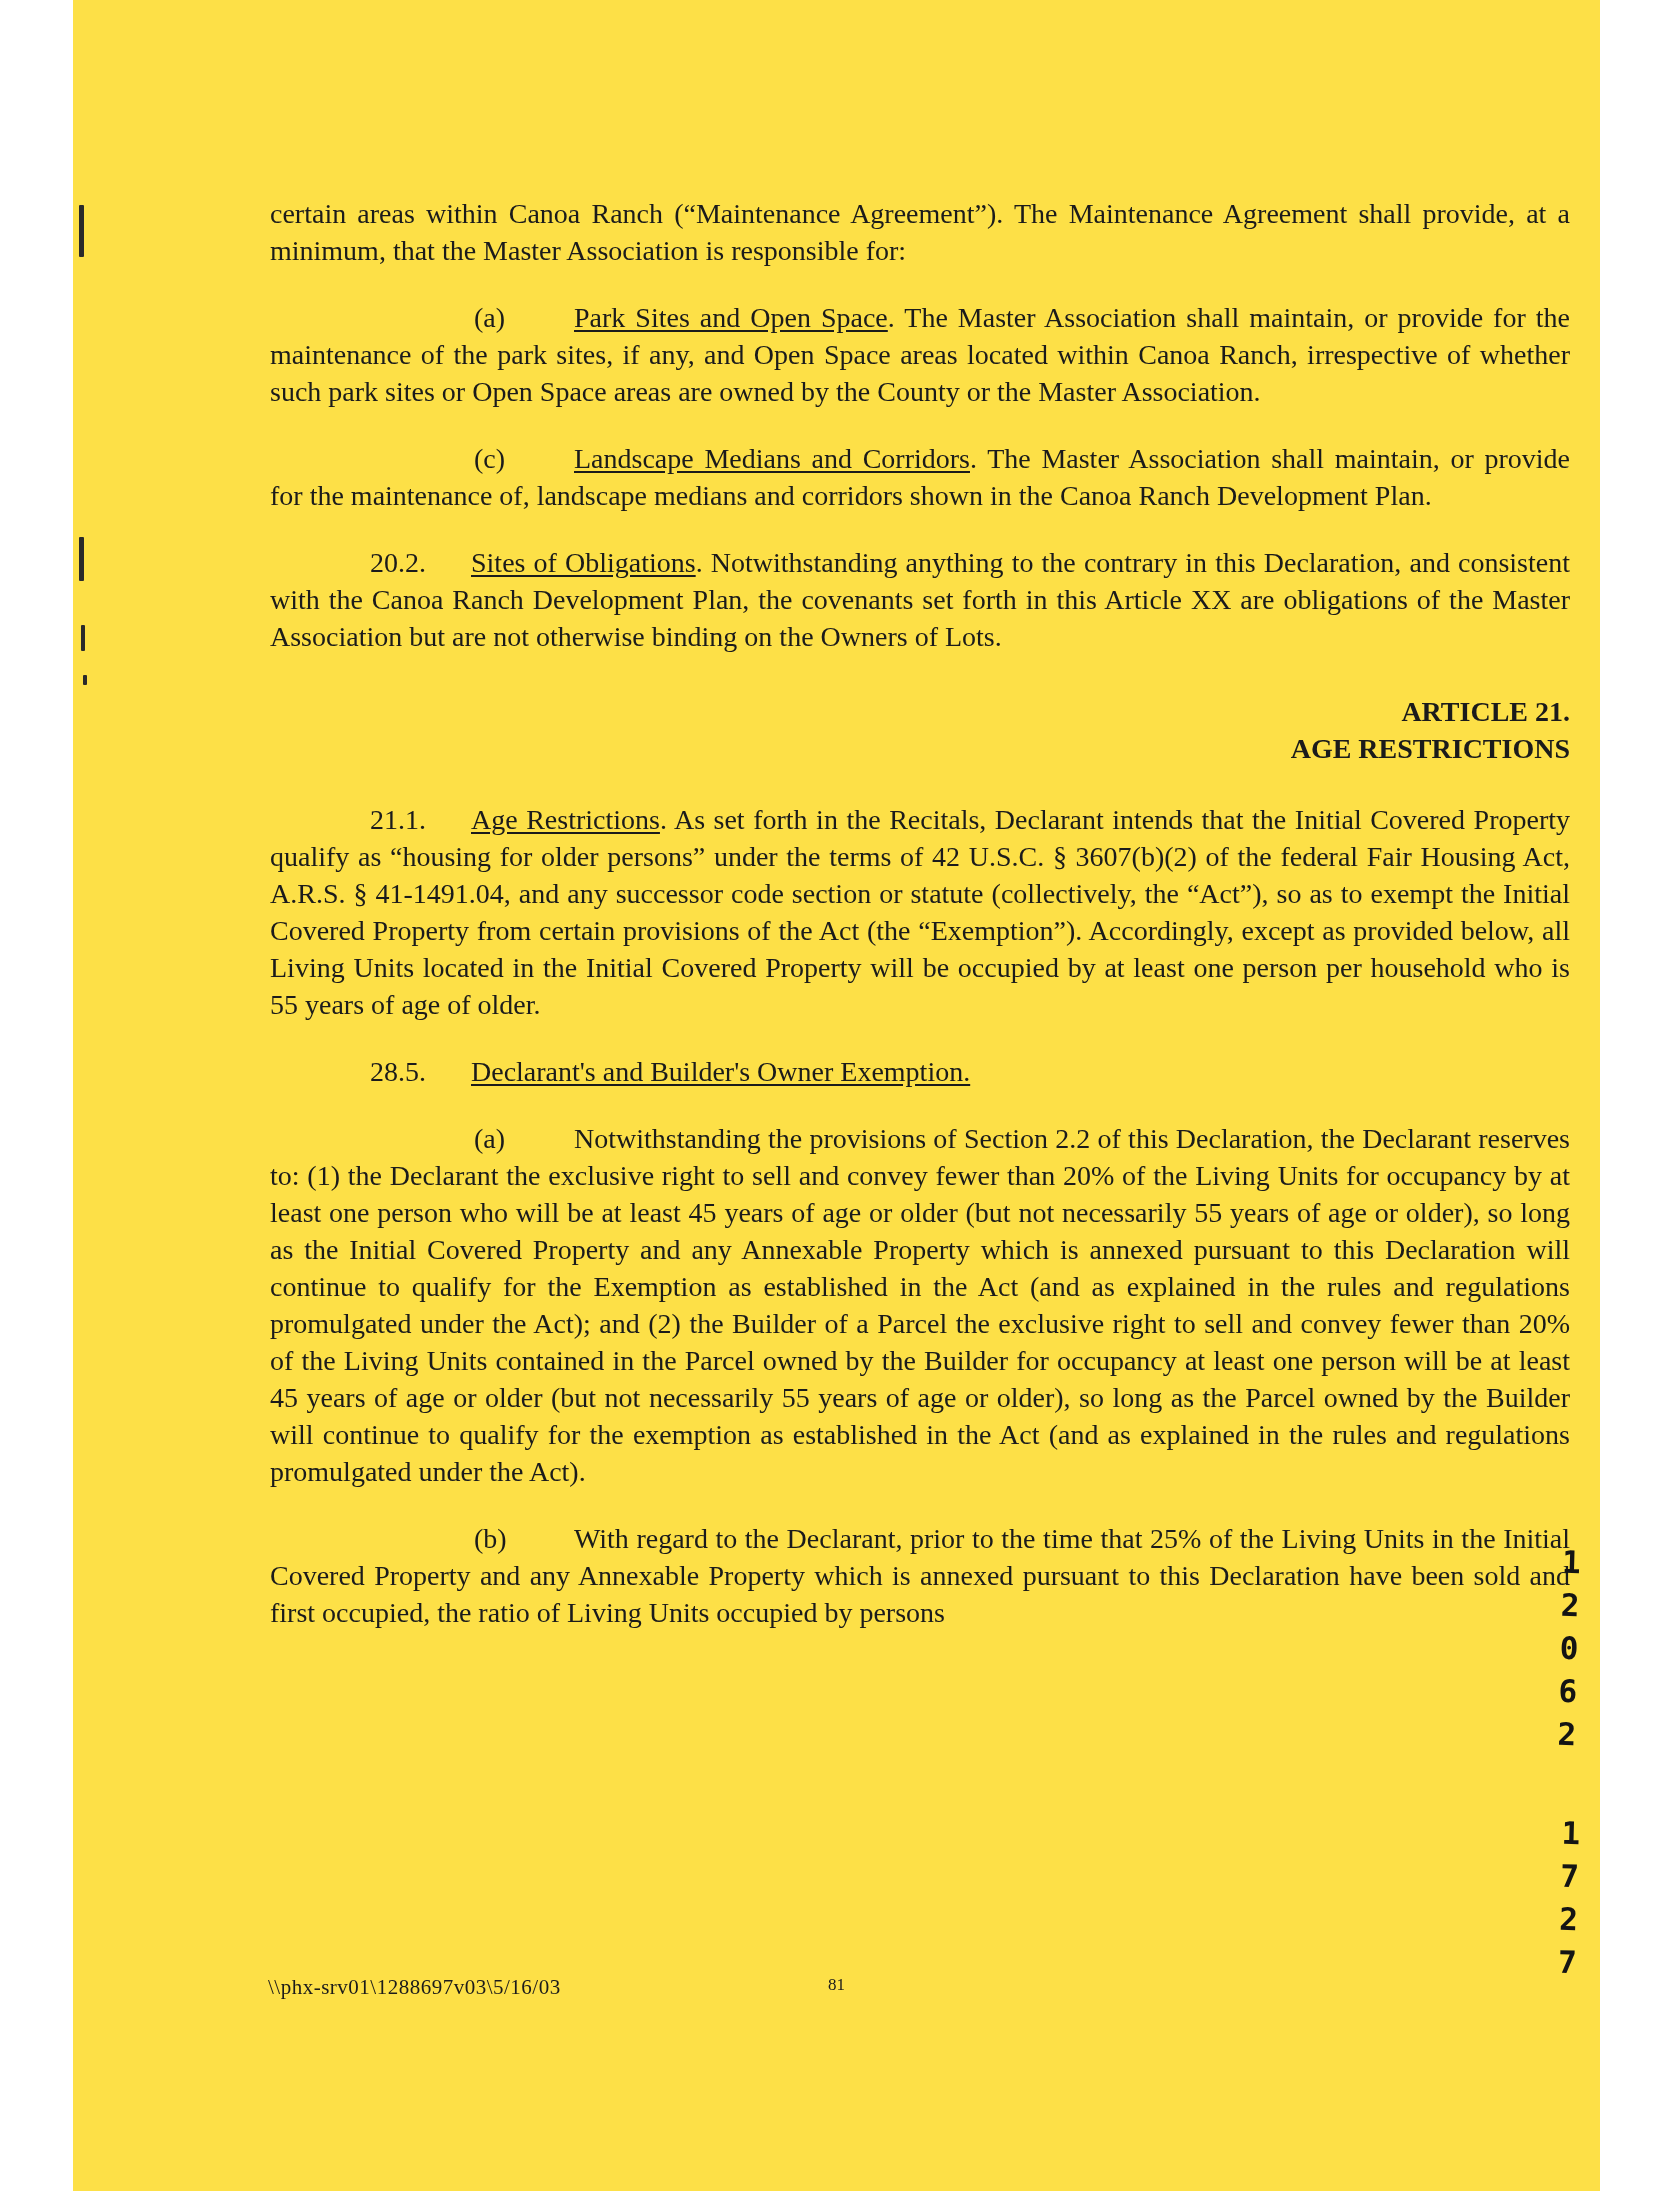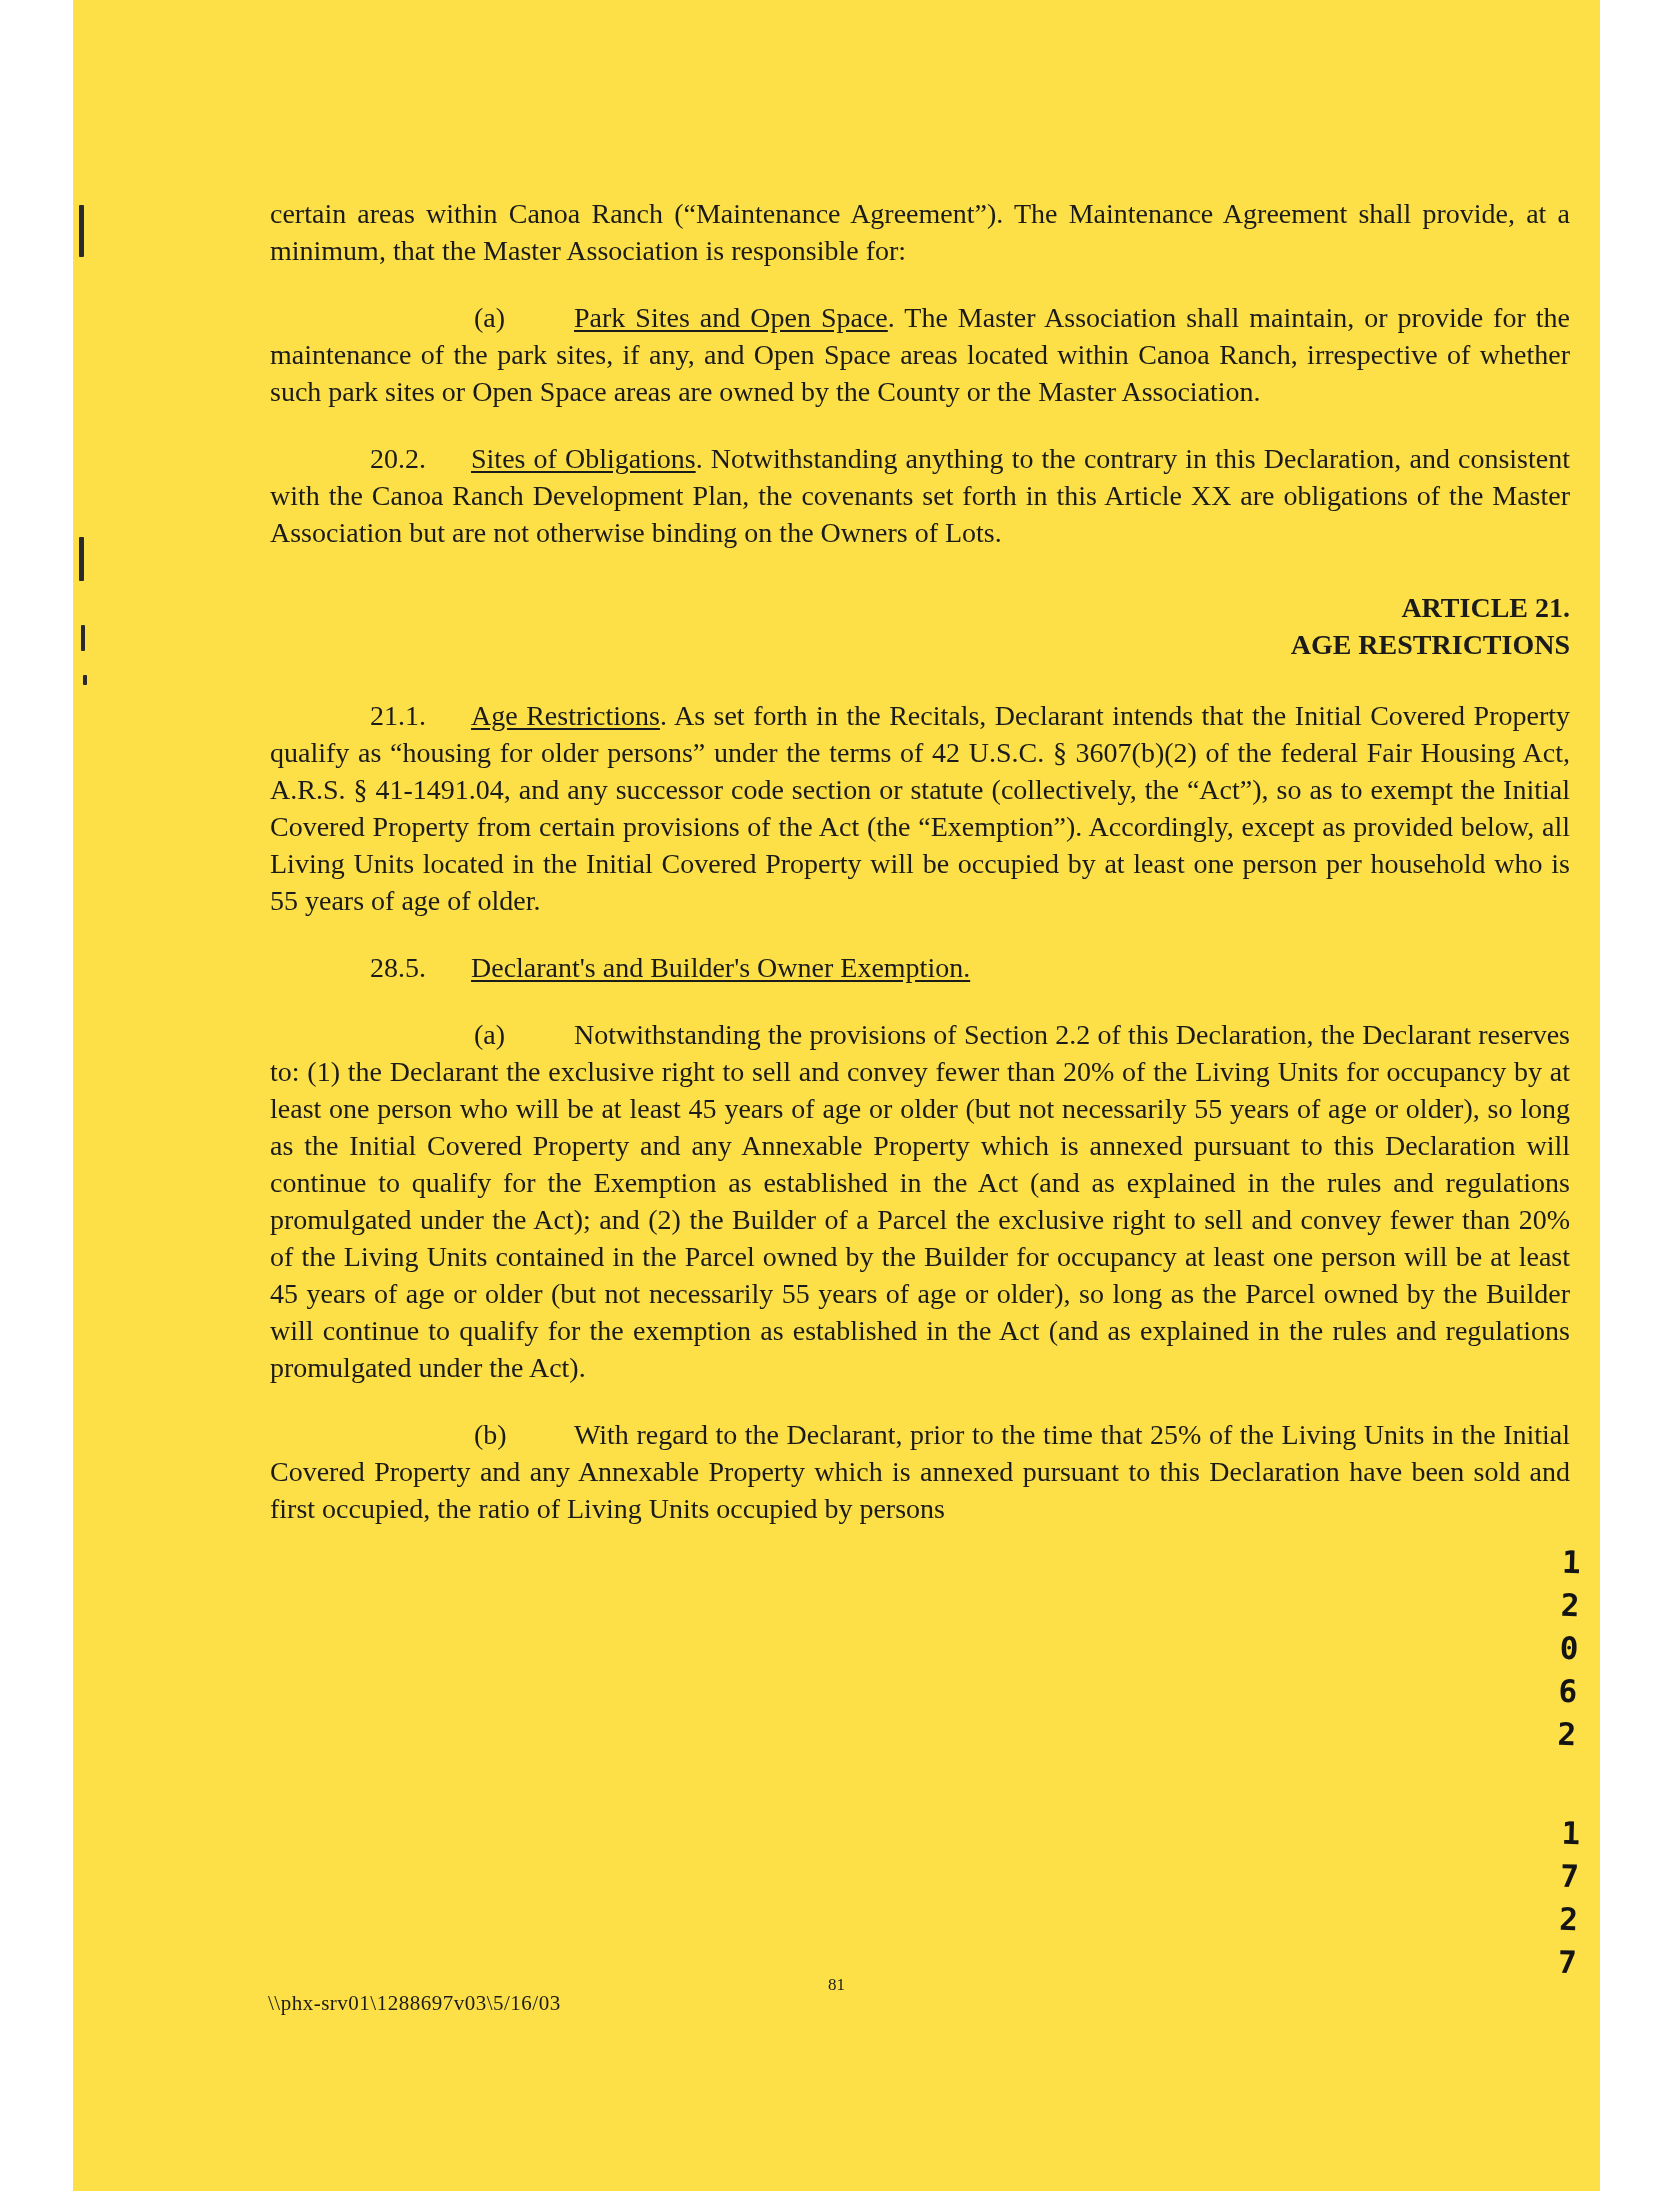--- a/index.html
+++ b/index.html
@@ -18,21 +18,21 @@
   .ind2{text-indent:204px;}
   .lbl1{display:inline-block;width:101px;text-indent:0;}
   .lbl2{display:inline-block;width:100px;text-indent:0;}
   .u{text-decoration:underline;text-underline-offset:3px;margin-top:15px;}
   .article-heading{
     text-align:right;font-weight:bold;text-indent:0;
     margin:38px 0 34px 0;
   }
   .article-heading span{display:block;}
   .footer{position:absolute;left:0;right:0;top:1975px;height:46px;}
-  .footer-path{position:absolute;left:195px;top:16px;font-size:21px;letter-spacing:0.5px;}
+  .footer-path{position:absolute;left:195px;top:0;font-size:21px;letter-spacing:0.5px;}
   .footer-page{position:absolute;left:50%;transform:translateX(-50%);top:0;font-size:17px;}
   .stamp{
     position:absolute;right:8px;top:1544px;width:46px;
     display:flex;flex-direction:column;align-items:center;gap:56px;
     font-family:"DejaVu Sans Mono",monospace;font-weight:bold;
     font-size:31px;color:#141414;
   }
   .stamp-group{
     writing-mode:vertical-rl;text-orientation:upright;
     letter-spacing:7px;transform:rotate(1.5deg);
@@ -49,20 +49,21 @@
   <div class="artifact" style="left:8px;top:625px;width:4px;height:26px;"></div>
   <div class="artifact" style="left:10px;top:675px;width:4px;height:10px;"></div>
 
   <div class="text-block">
 
     <p class="para"><span>certain areas within Canoa Ranch (“Maintenance Agreement”).  The Maintenance Agreement shall provide, at a minimum, that the Master Association is responsible for:</span></p>
 
     <p class="para ind2"><span class="lbl2">(a)</span><span class="u">Park Sites and Open Space</span><span>.  The Master Association shall maintain, or provide for the maintenance of the park sites, if any, and Open Space areas located within Canoa Ranch, irrespective of whether such park sites or Open Space areas are owned by the County or the Master Association.</span></p>
 
 
+    <p class="para ind2"><span class="lbl2">(c)</span><span class="u">Landscape Medians and Corridors</span><span>.  The Master Association shall maintain, or provide for the maintenance of, landscape medians and corridors shown in the Canoa Ranch Development Plan.</span></p>
 
     <p class="para ind1"><span class="lbl1">20.2.</span><span class="u">Sites of Obligations</span><span>.  Notwithstanding anything to the contrary in this Declaration, and consistent with the Canoa Ranch Development Plan, the covenants set forth in this Article XX are obligations of the Master Association but are not otherwise binding on the Owners of Lots.</span></p>
 
     <div class="article-heading">
         <span>ARTICLE 21.</span>
         <span>AGE RESTRICTIONS</span>
       </div>
 
     <p class="para ind1"><span class="lbl1">21.1.</span><span class="u">Age Restrictions</span><span>.  As set forth in the Recitals, Declarant intends that the Initial Covered Property qualify as “housing for older persons” under the terms of 42 U.S.C. § 3607(b)(2) of the federal Fair Housing Act, A.R.S. § 41-1491.04, and any successor code section or statute (collectively, the “Act”), so as to exempt the Initial Covered Property from certain provisions of the Act (the “Exemption”).  Accordingly, except as provided below, all Living Units located in the Initial Covered Property will be occupied by at least one person per household who is 55 years of age of older.</span></p>
 

